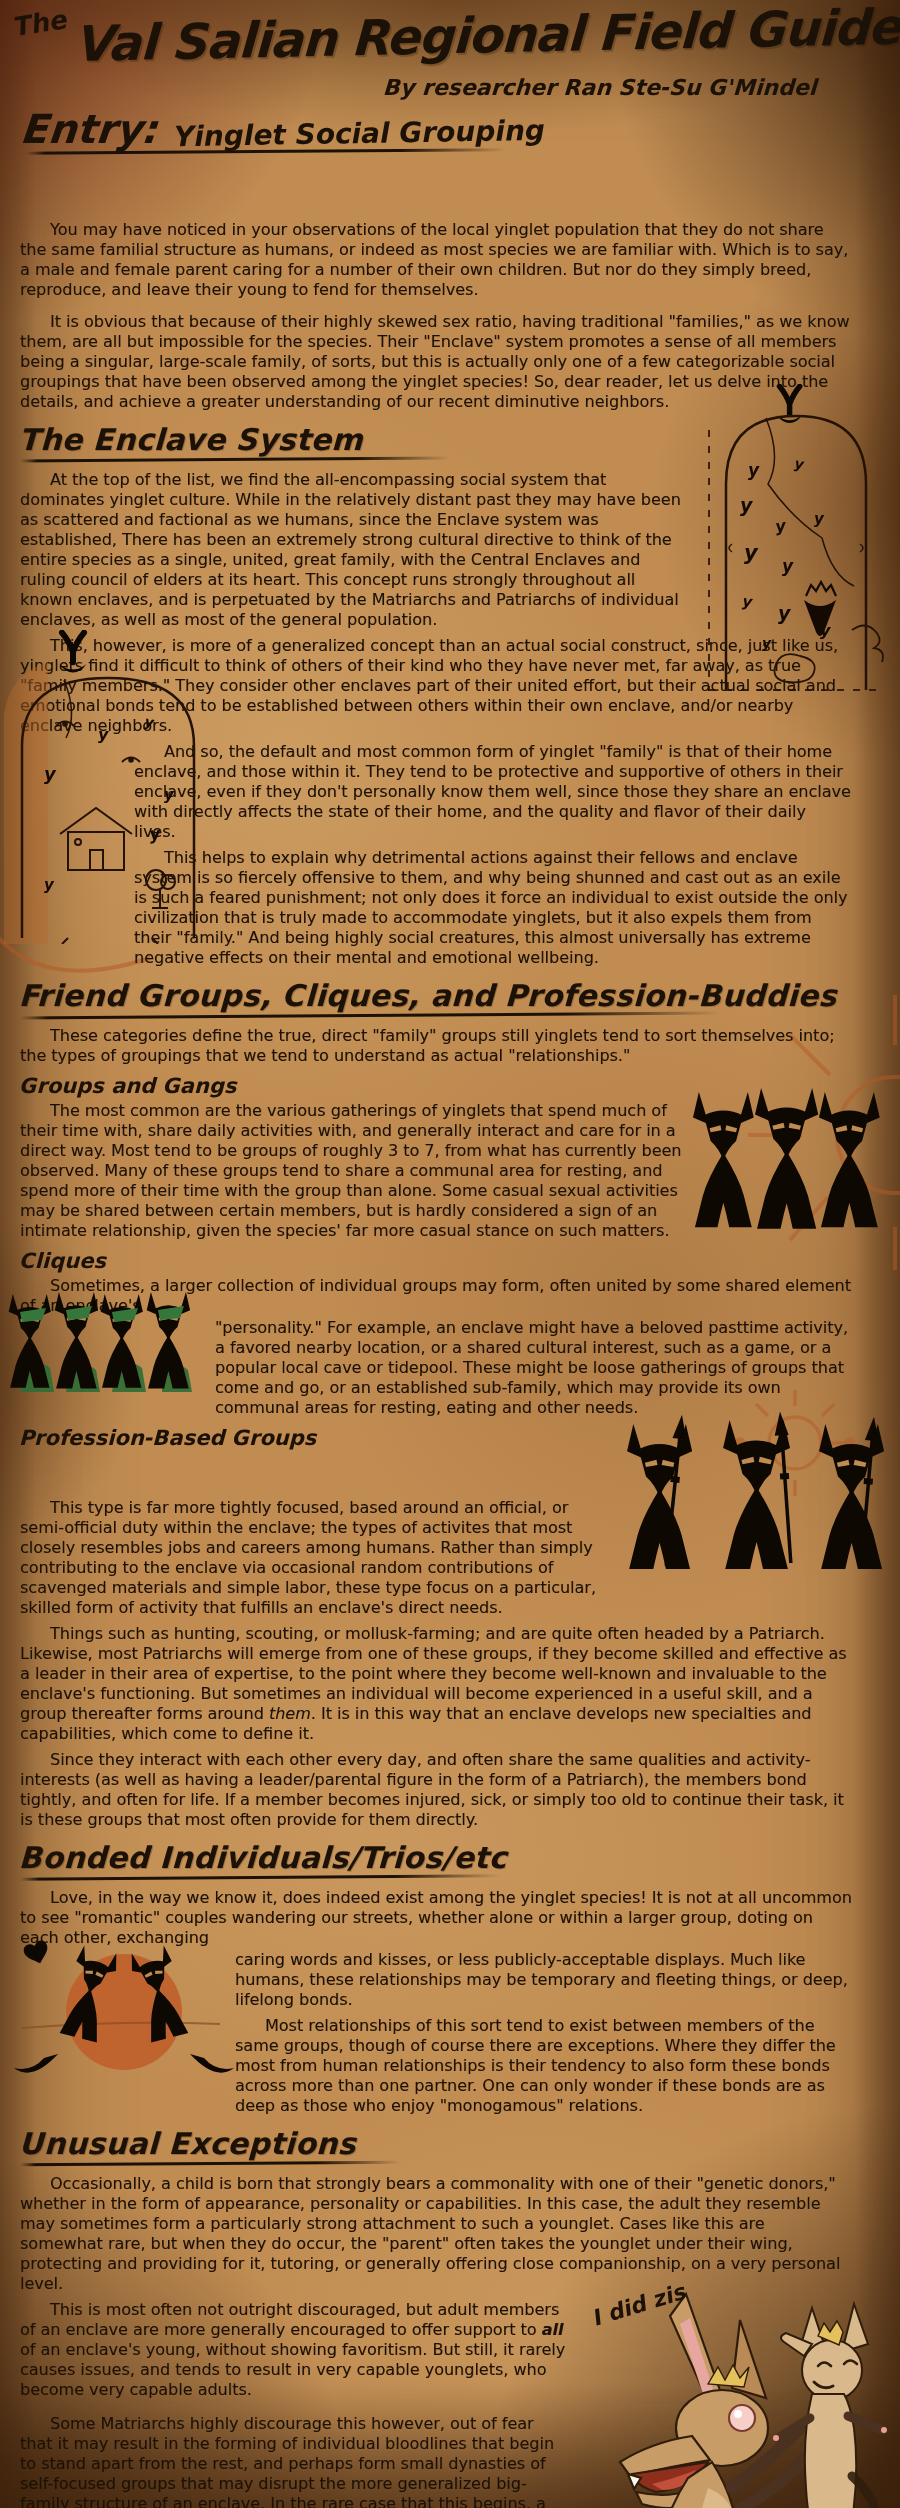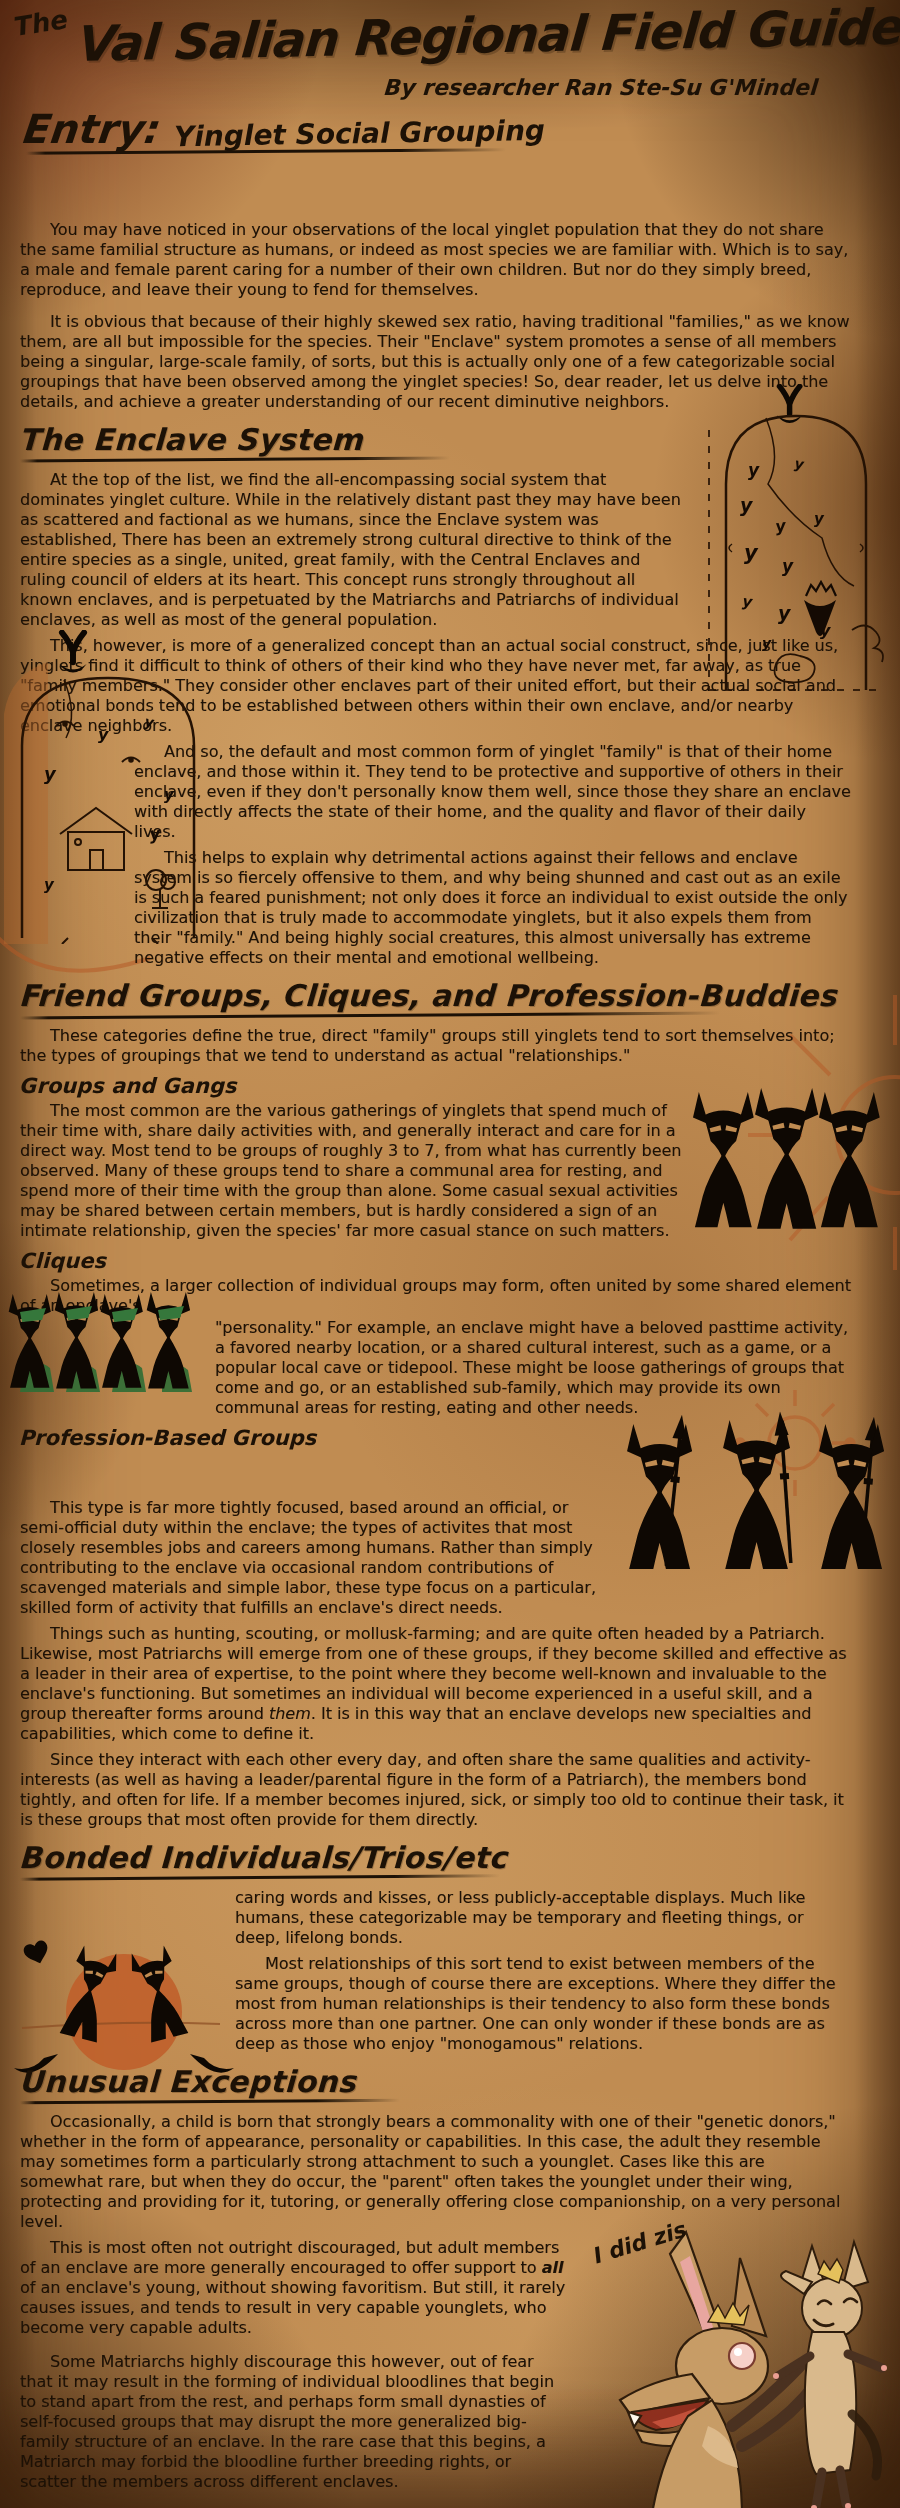--- a/index.html
+++ b/index.html
@@ -289,40 +289,41 @@
         </svg>
       </div>
       <p class="mr235">This type is far more tightly focused, based around an official, or semi-official duty within the enclave; the types of activites that most closely resembles jobs and careers among humans. Rather than simply contributing to the enclave via occasional random contributions of scavenged materials and simple labor, these type focus on a particular, skilled form of activity that fulfills an enclave's direct needs.</p>
       <p><span>Things such as hunting, scouting, or mollusk-farming; and are quite often headed by a Patriarch. Likewise, most Patriarchs will emerge from one of these groups, if they become skilled and effective as a leader in their area of expertise, to the point where they become well-known and invaluable to the enclave's functioning. But sometimes an individual will become experienced in a useful skill, and a group thereafter forms around </span><em>them</em><span>. It is in this way that an enclave develops new specialties and capabilities, which come to define it.</span></p>
       <p>Since they interact with each other every day, and often share the same qualities and activity-interests (as well as having a leader/parental figure in the form of a Patriarch), the members bond tightly, and often for life. If a member becomes injured, sick, or simply too old to continue their task, it is these groups that most often provide for them directly.</p>
     </section>
 
     <section>
       <h2 class="hd sec-hd">Bonded Individuals/Trios/etc</h2>
       <div class="uline" style="width:480px"></div>
+      <p style="margin-bottom:2px">Love, in the way we know it, does indeed exist among the yinglet species! It is not at all uncommon to see "romantic" couples wandering our streets, whether alone or within a larger group, doting on each other, exchanging</p>
       <div class="ill" style="left:-14px;top:92px;width:230px;height:158px">
         <svg width="230" height="158" viewBox="0 0 230 158">
           <circle cx="118" cy="80" r="58" fill="#bf5f2a" opacity=".88"></circle>
           <path d="M16,96 Q118,88 214,92" stroke="#8a4b22" stroke-width="2" fill="none" opacity=".7"></path>
           <g transform="translate(16,14) rotate(-18)">
             <path d="M12,4 C8,-2 0,0 0,7 C0,13 7,17 12,22 C17,17 24,13 24,7 C24,0 16,-2 12,4 Z" fill="#0e0803"></path>
           </g>
           <g fill="#0e0803">
             <g transform="translate(62,16) scale(0.66) rotate(14 32 70)">
                 <use href="#yg" width="64" height="140"></use>
               </g>
             <g transform="translate(174,16) scale(-0.66,0.66) rotate(14 32 70)">
                 <use href="#yg" width="64" height="140"></use>
               </g>
             <path d="M52,122 Q26,150 8,136 Q26,140 38,126 Z"></path>
             <path d="M184,122 Q210,150 228,136 Q210,140 198,126 Z"></path>
           </g>
         </svg>
       </div>
-      <p class="ml215 noindent">caring words and kisses, or less publicly-acceptable displays. Much like humans, these categorizable may be temporary and fleeting things, or deep, lifelong bonds.</p>
+      <p class="ml215 noindent">caring words and kisses, or less publicly-acceptable displays. Much like humans, these relationships may be temporary and fleeting things, or deep, lifelong bonds.</p>
       <p class="ml215">Most relationships of this sort tend to exist between members of the same groups, though of course there are exceptions. Where they differ the most from human relationships is their tendency to also form these bonds across more than one partner. One can only wonder if these bonds are as deep as those who enjoy "monogamous" relations.</p>
     </section>
 
     <section>
       <h2 class="hd sec-hd">Unusual Exceptions</h2>
       <div class="uline" style="width:380px"></div>
       <p>Occasionally, a child is born that strongly bears a commonality with one of their "genetic donors," whether in the form of appearance, personality or capabilities. In this case, the adult they resemble may sometimes form a particularly strong attachment to such a younglet. Cases like this are somewhat rare, but when they do occur, the "parent" often takes the younglet under their wing, protecting and providing for it, tutoring, or generally offering close companionship, on a very personal level.</p>
 
       <div class="ill" style="right:-44px;top:150px;width:306px;height:300px">
         <div class="note">I did zis</div>

